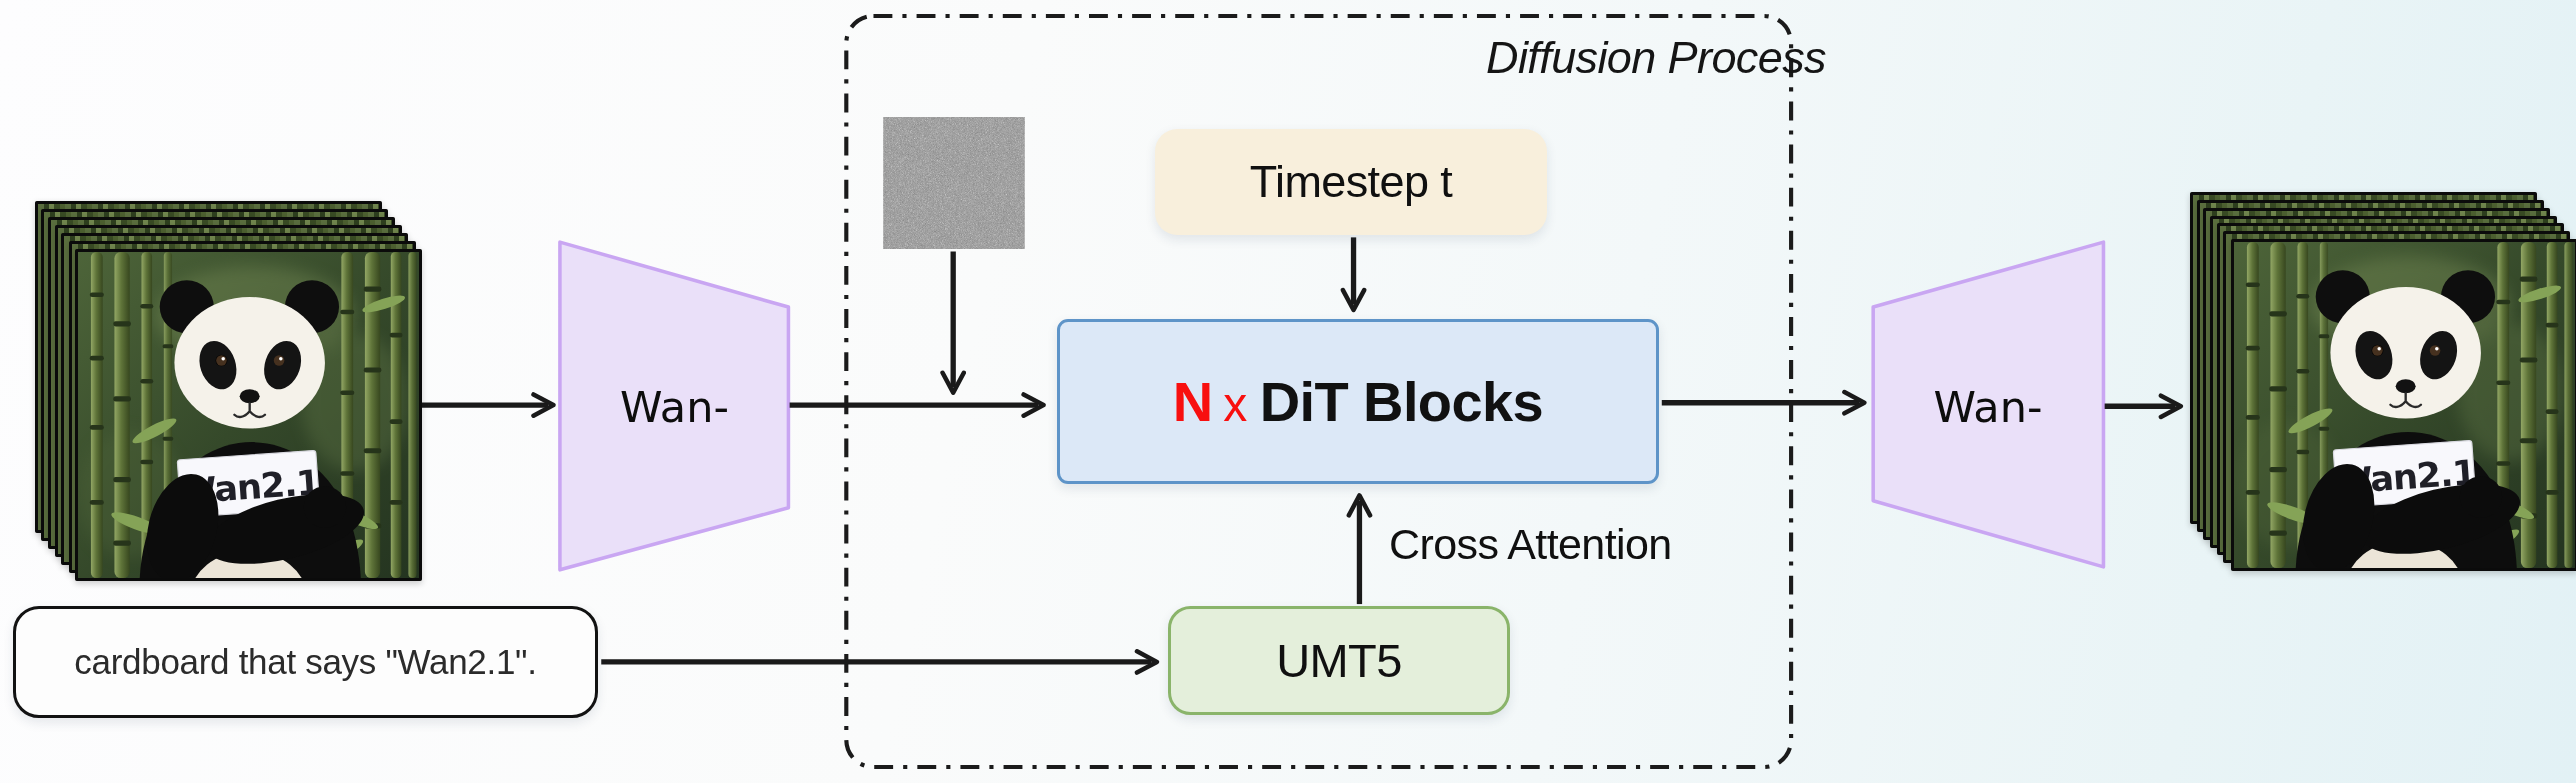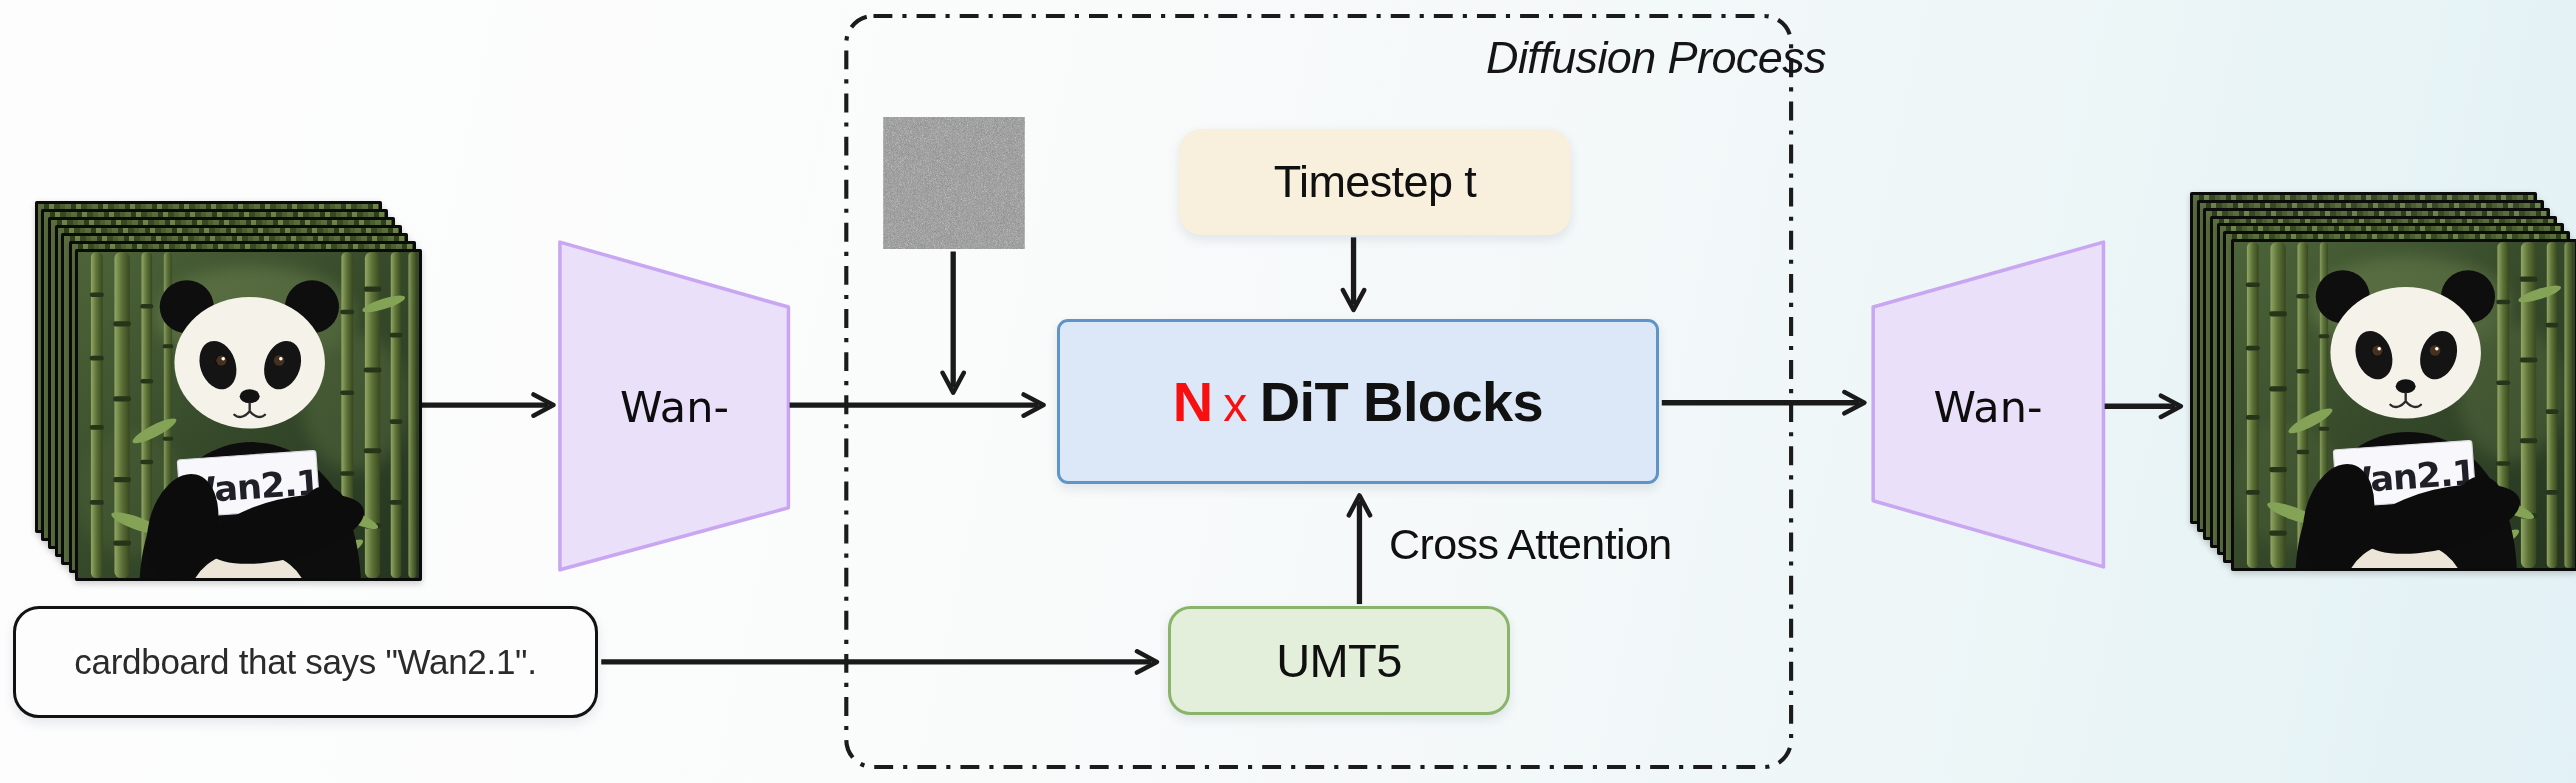--- a/index.html
+++ b/index.html
@@ -14,21 +14,21 @@
   .frame{
     position:absolute;width:341px;height:326px;border:3px solid #0b0b0b;border-radius:1.8px;
     background:repeating-linear-gradient(90deg,#5a6e3e 0 5.9px,#2e3f1e 5.9px 10.6px,#70854d 10.6px 16px,#394b24 16px 22px,#4c6030 22px 27px);
     box-shadow:0 2.4px 5.9px rgba(0,0,0,.18);
   }
   .frame.front{background:#24331a;}
   .frame.front svg{width:100%;height:100%;}
   
   .softbox{display:flex;align-items:center;justify-content:center;border-radius:22.4px;
     box-shadow:0 4.7px 10.6px rgba(30,50,80,.10);}
-  #timestep-box{left:1155px;top:129px;width:392px;height:106px;background:#f8efdc;margin-left:24px;}
+  #timestep-box{left:1155px;top:129px;width:392px;height:106px;background:#f8efdc;}
   #dit-box{left:1057px;top:319px;width:602px;height:165px;background:#dce8f7;
     border:3.5px solid #5e94c8;border-radius:11px;box-sizing:border-box;}
   #umt5-box{left:1168px;top:606px;width:342px;height:109px;background:#e4efdb;
     border:3px solid #8ab46a;box-sizing:border-box;}
   #prompt-box{left:13px;top:606px;width:585px;height:112px;background:#fdfdfd;
     border:3.5px solid #121212;border-radius:26px;box-sizing:border-box;
     flex-direction:column;line-height:1.32;}
   .boxlabel{font-size:45px;color:#101010;letter-spacing:-0.6px;}
   #dit-text{font-size:56px;letter-spacing:-0.6px;white-space:nowrap;}
   #dit-text .n{font-weight:bold;}

